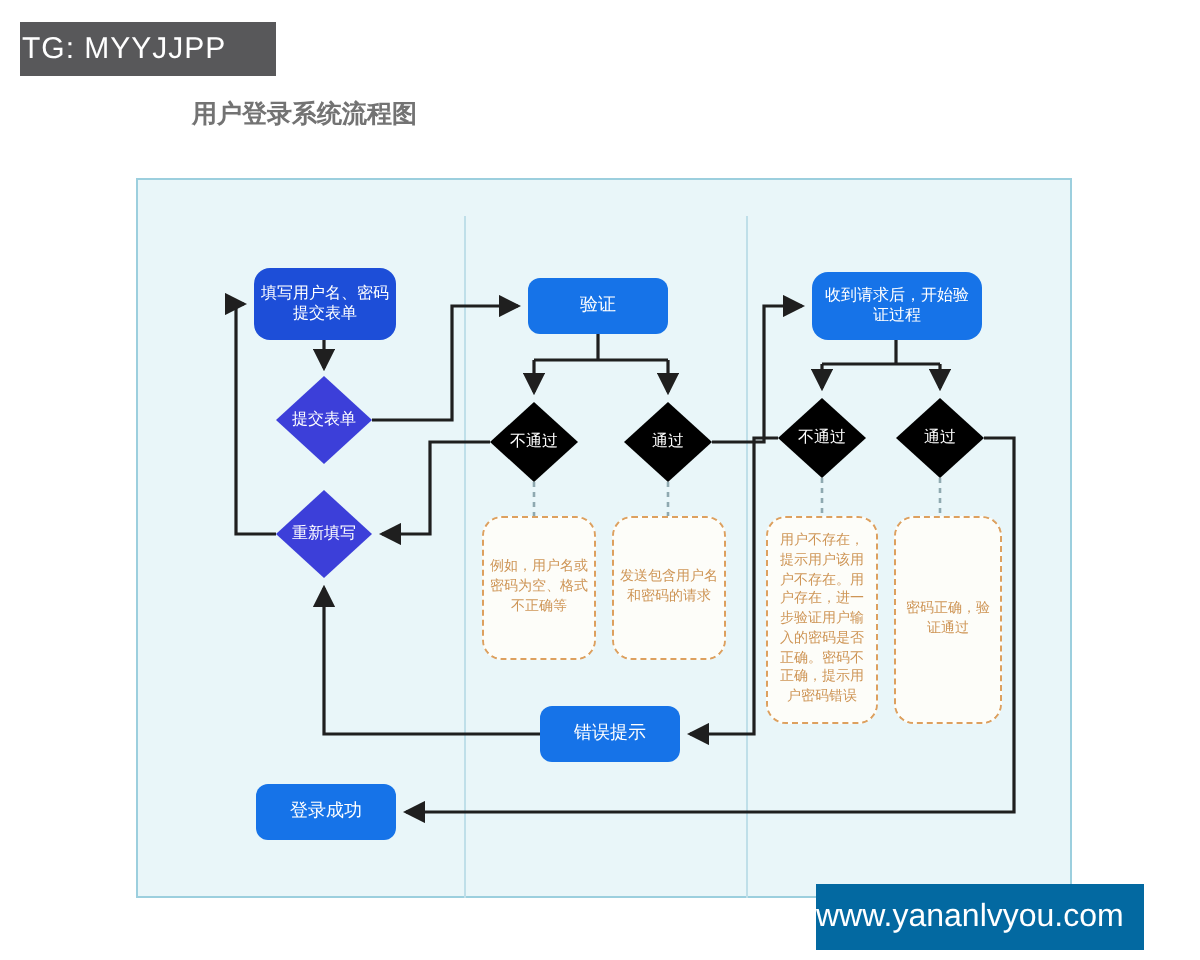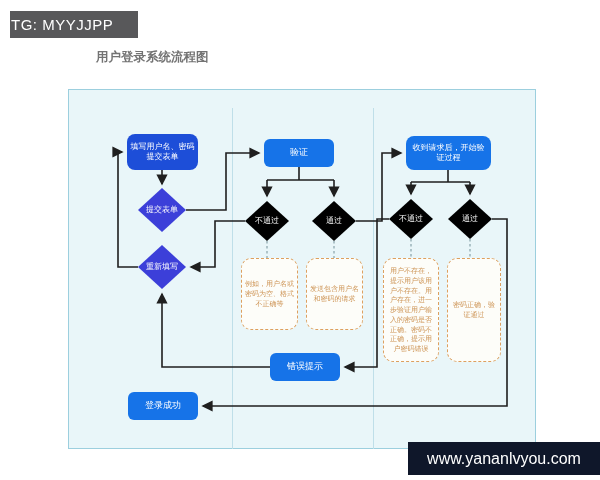--- a/index.html
+++ b/index.html
@@ -4,22 +4,22 @@
 <style>
   * { margin:0; padding:0; box-sizing:border-box; }
   html,body { width:600px; height:480px; background:#ffffff; font-family:"Liberation Sans", sans-serif; }
   #stage { position:relative; width:600px; height:480px; background:#ffffff; overflow:hidden; }
 
   .tg-badge { position:absolute; left:10px; top:11px; width:128px; height:27px;
     background:#58585a; color:#ffffff; font-size:15px; display:flex; align-items:center;
     padding-left:1px; letter-spacing:0.5px; }
   .page-title { position:absolute; left:96px; top:49px; font-size:12.5px; font-weight:bold; color:#737373; }
 
-  .watermark { position:absolute; left:408px; top:442px; width:192px; height:33px;
-    background:#0f172a; color:#fff; font-size:16px; display:flex; align-items:center; justify-content:center; }
+  .watermark { position:absolute; left:408px; top:442px; width:164px; height:33px;
+    background:#0369a1; color:#fff; font-size:16px; display:flex; align-items:center; }
 
   .flow { position:absolute; left:68px; top:89px; width:468px; height:360px;
     background:#e9f6f9; border:1px solid #9ccfde; }
   .lane-headers { position:absolute; left:0; top:0; width:466px; height:18px; display:flex; }
   .lane-header { height:18px; background:#1677f2; color:#11388f; font-size:8px; font-weight:bold;
     display:flex; align-items:center; justify-content:center; border-right:1px solid #5a9af5; }
   .lane-header:last-child { border-right:none; }
   .lh-0 { width:163px; } .lh-1 { width:140px; } .lh-2 { width:163px; }
   .lane-divider { position:absolute; top:18px; width:1px; height:341px; background:#bfdfe9; }
 

